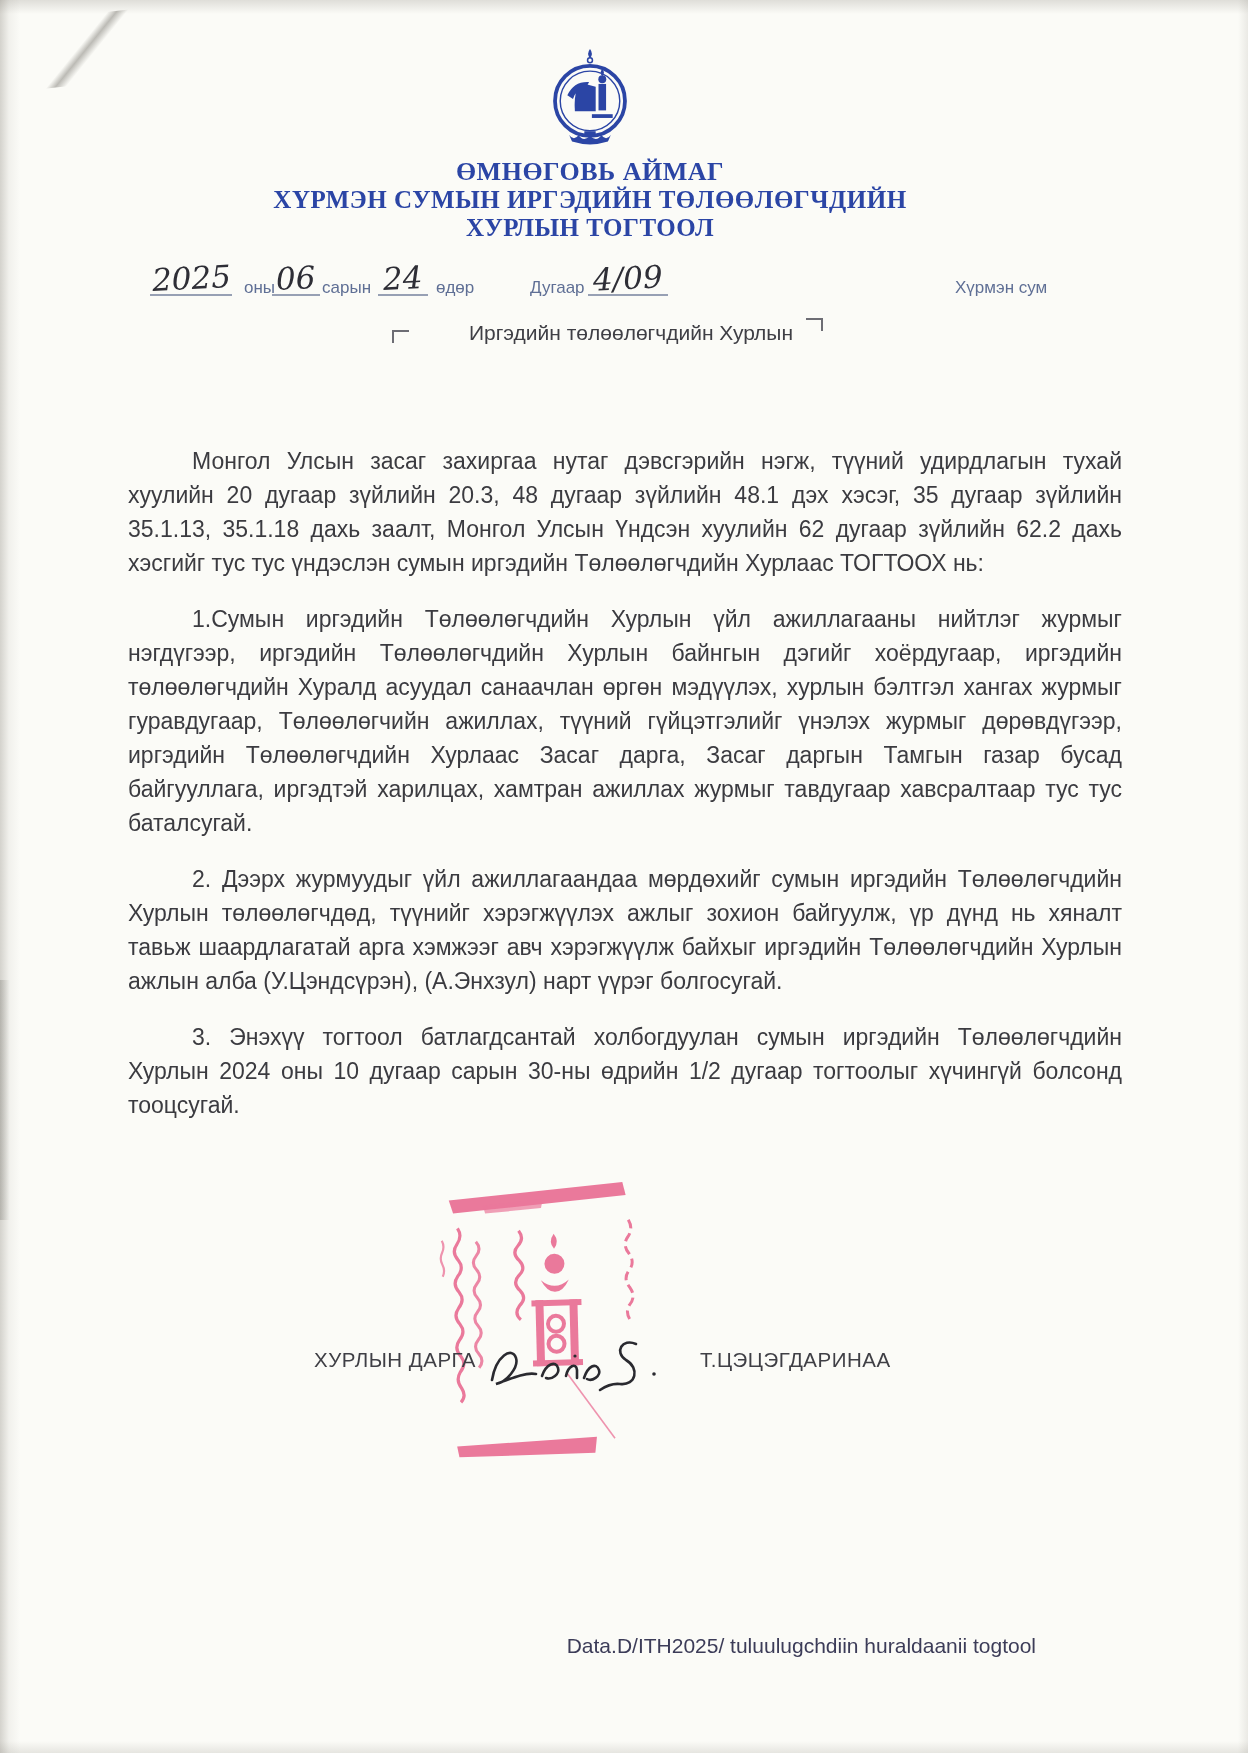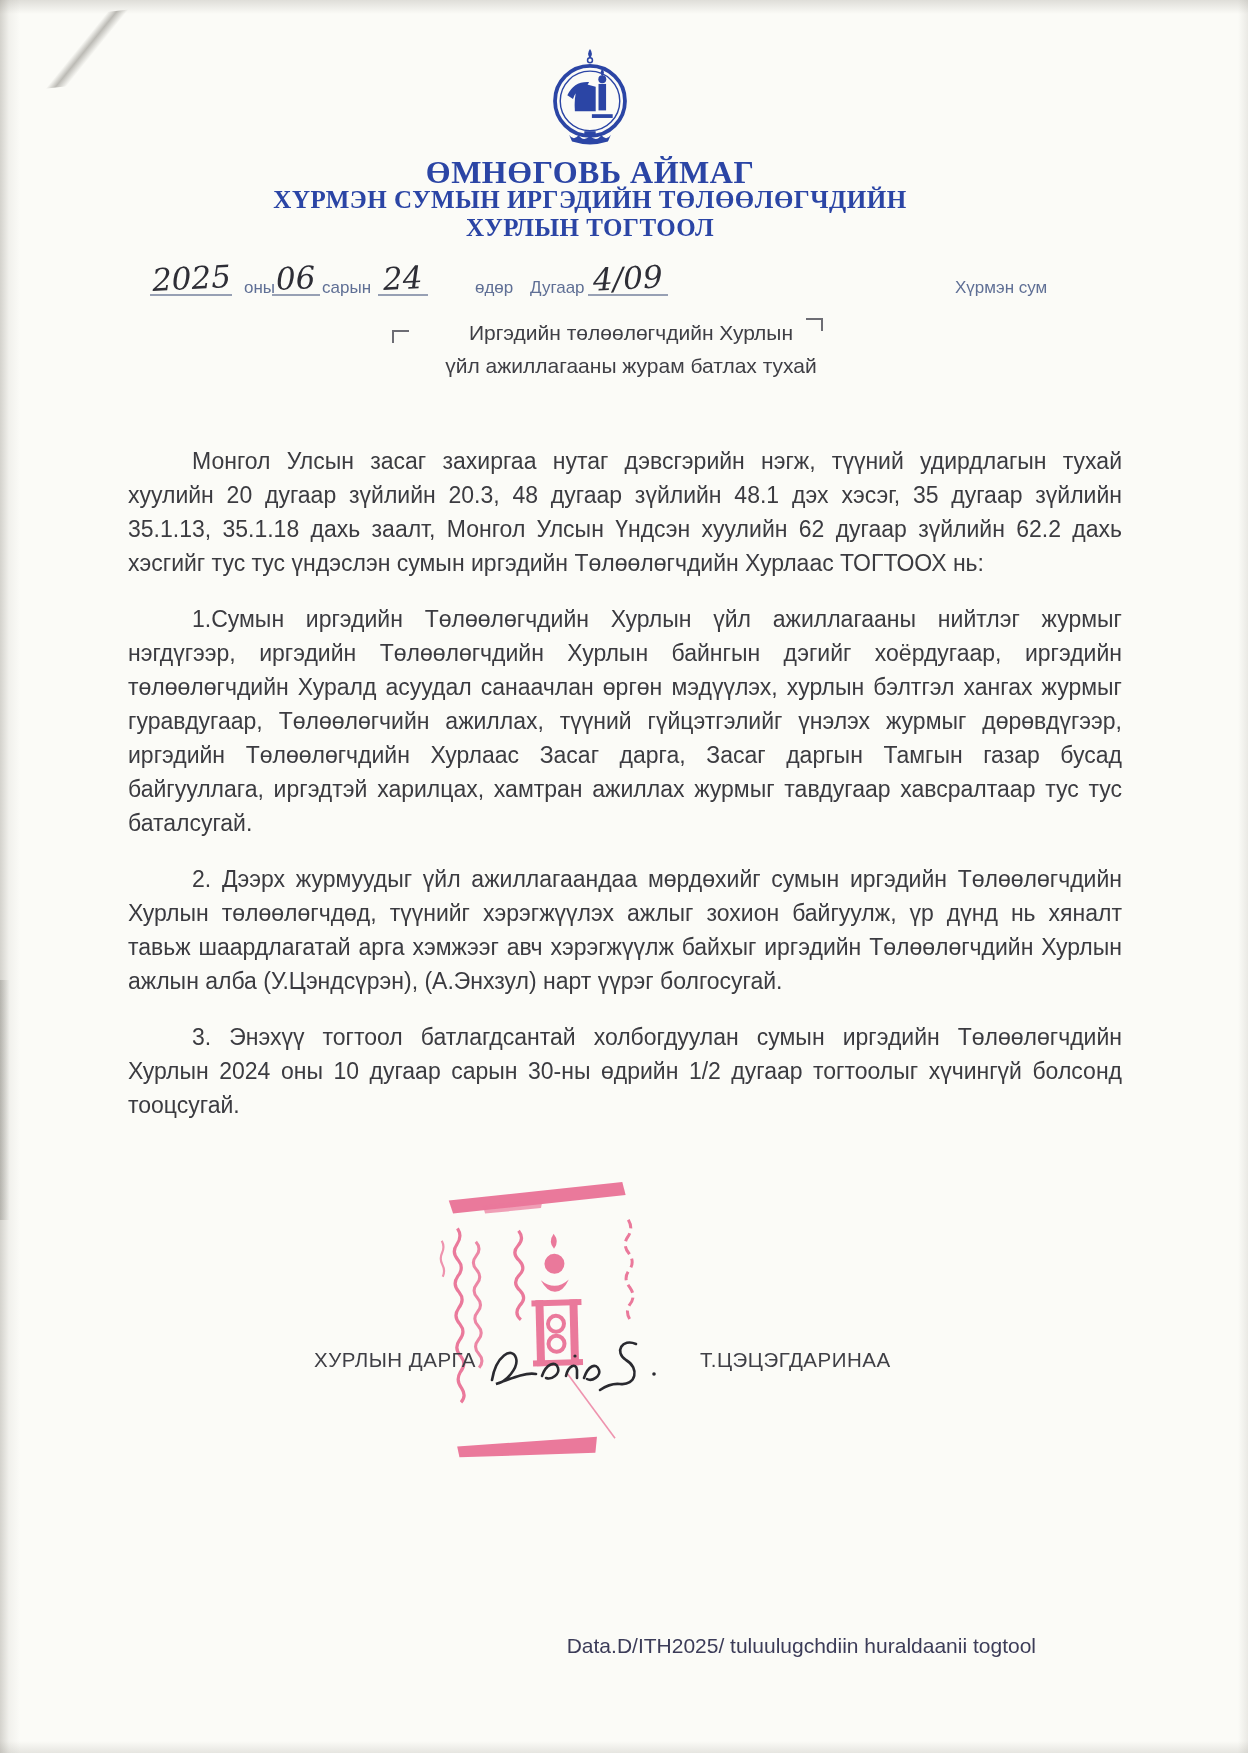--- a/index.html
+++ b/index.html
@@ -28,21 +28,21 @@
   }
 
   
   .masthead{position:absolute;left:0;top:48px;width:1180px;text-align:center;}
   .emblem{display:block;margin:0 auto 6px auto;width:96px;height:104px;color:var(--header_blue,#2b45a5);}
   .org{
     font-family:"Liberation Serif", serif;
     font-weight:bold;color:var(--header_blue,#2b45a5);
     letter-spacing:.5px;line-height:28px;font-size:25px;
   }
-  .org .l1{font-size:32px;}
+  .org .l1{font-size:26px;}
 
   
   .meta-line{position:absolute;left:0;top:250px;width:1248px;height:56px;font-size:17px;color:var(--label_ink,#5f6f95);}
   .meta-line .lbl{position:absolute;bottom:8px;}
   .hand{
     font-family:"DejaVu Serif", serif;font-style:italic;
     color:var(--hand_ink,#2e2e36);font-size:31px;
     transform:rotate(-3deg);display:inline-block;
   }
   .blank{position:absolute;bottom:10px;border-bottom:2px solid #97a0b4;text-align:center;}
@@ -108,33 +108,32 @@
       <span class="hand">2025</span>
     </span>
     <span class="lbl" style="left:244px;">оны</span>
     <span class="blank" style="left:272px;width:48px;">
       <span class="hand">06</span>
     </span>
     <span class="lbl" style="left:322px;">сарын</span>
     <span class="blank" style="left:378px;width:50px;">
       <span class="hand">24</span>
     </span>
-    <span class="lbl" style="left:436px;margin-left:39px;">өдөр</span>
+    <span class="lbl" style="left:436px;">өдөр</span>
     <span class="lbl" style="left:530px;">Дугаар</span>
     <span class="blank" style="left:588px;width:80px;">
       <span class="hand">4/09</span>
     </span>
     <span class="lbl" style="left:955px;">Хүрмэн сум</span>
   </div>
 
   <div class="cmark left"></div>
   <div class="cmark right"></div>
   <div class="subject">
     <div>Иргэдийн төлөөлөгчдийн Хурлын</div>
-    <div>үйл ажиллагааны журам батлах тухай</div>
   </div>
 
   <div class="body-text">
     <p>Монгол Улсын засаг захиргаа нутаг дэвсгэрийн нэгж, түүний удирдлагын тухай хуулийн 20 дугаар зүйлийн 20.3, 48 дугаар зүйлийн 48.1 дэх хэсэг, 35 дугаар зүйлийн 35.1.13, 35.1.18 дахь заалт, Монгол Улсын Үндсэн хуулийн 62 дугаар зүйлийн 62.2 дахь хэсгийг тус тус үндэслэн сумын иргэдийн Төлөөлөгчдийн Хурлаас ТОГТООХ нь:</p>
     <p>1.Сумын иргэдийн Төлөөлөгчдийн Хурлын үйл ажиллагааны нийтлэг журмыг нэгдүгээр, иргэдийн Төлөөлөгчдийн Хурлын байнгын дэгийг хоёрдугаар, иргэдийн төлөөлөгчдийн Хуралд асуудал санаачлан өргөн мэдүүлэх, хурлын бэлтгэл хангах журмыг гуравдугаар, Төлөөлөгчийн ажиллах, түүний гүйцэтгэлийг үнэлэх журмыг дөрөвдүгээр, иргэдийн Төлөөлөгчдийн Хурлаас Засаг дарга, Засаг даргын Тамгын газар бусад байгууллага, иргэдтэй харилцах, хамтран ажиллах журмыг тавдугаар хавсралтаар тус тус баталсугай.</p>
     <p>2. Дээрх журмуудыг үйл ажиллагаандаа мөрдөхийг сумын иргэдийн Төлөөлөгчдийн Хурлын төлөөлөгчдөд, түүнийг хэрэгжүүлэх ажлыг зохион байгуулж, үр дүнд нь хяналт тавьж шаардлагатай арга хэмжээг авч хэрэгжүүлж байхыг иргэдийн Төлөөлөгчдийн Хурлын ажлын алба (У.Цэндсүрэн), (А.Энхзул) нарт үүрэг болгосугай.</p>
     <p>3. Энэхүү тогтоол батлагдсантай холбогдуулан сумын иргэдийн Төлөөлөгчдийн Хурлын 2024 оны 10 дугаар сарын 30-ны өдрийн 1/2 дугаар тогтоолыг хүчингүй болсонд тооцсугай.</p>
   </div>
 
   <svg class="stamp" viewBox="0 0 242 292" fill="currentColor" stroke="currentColor">

